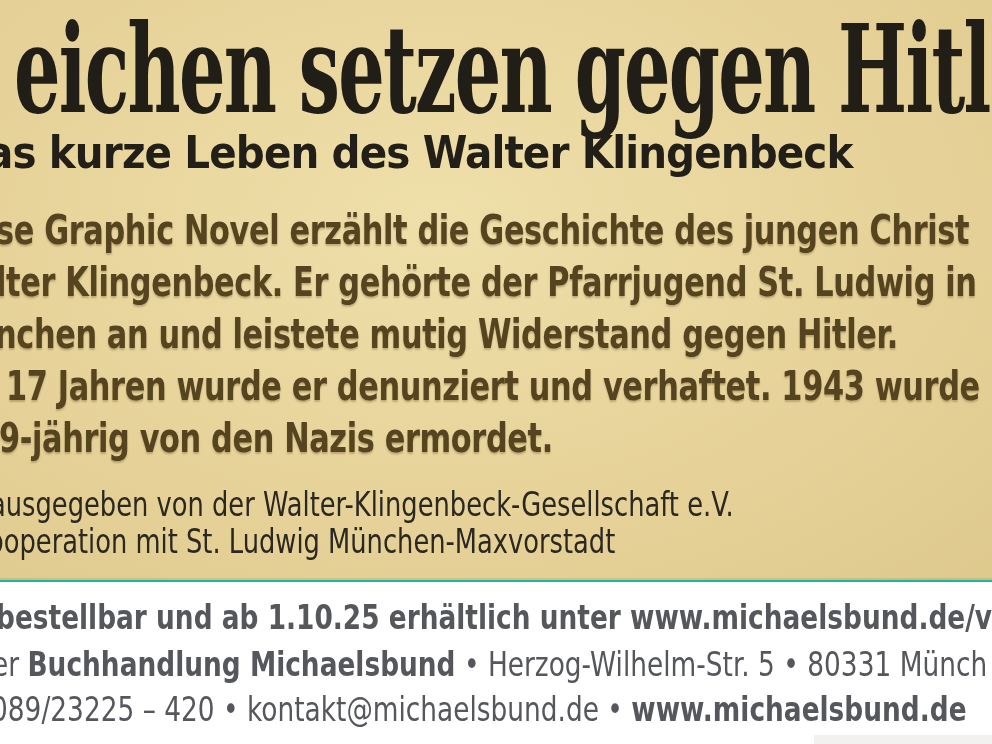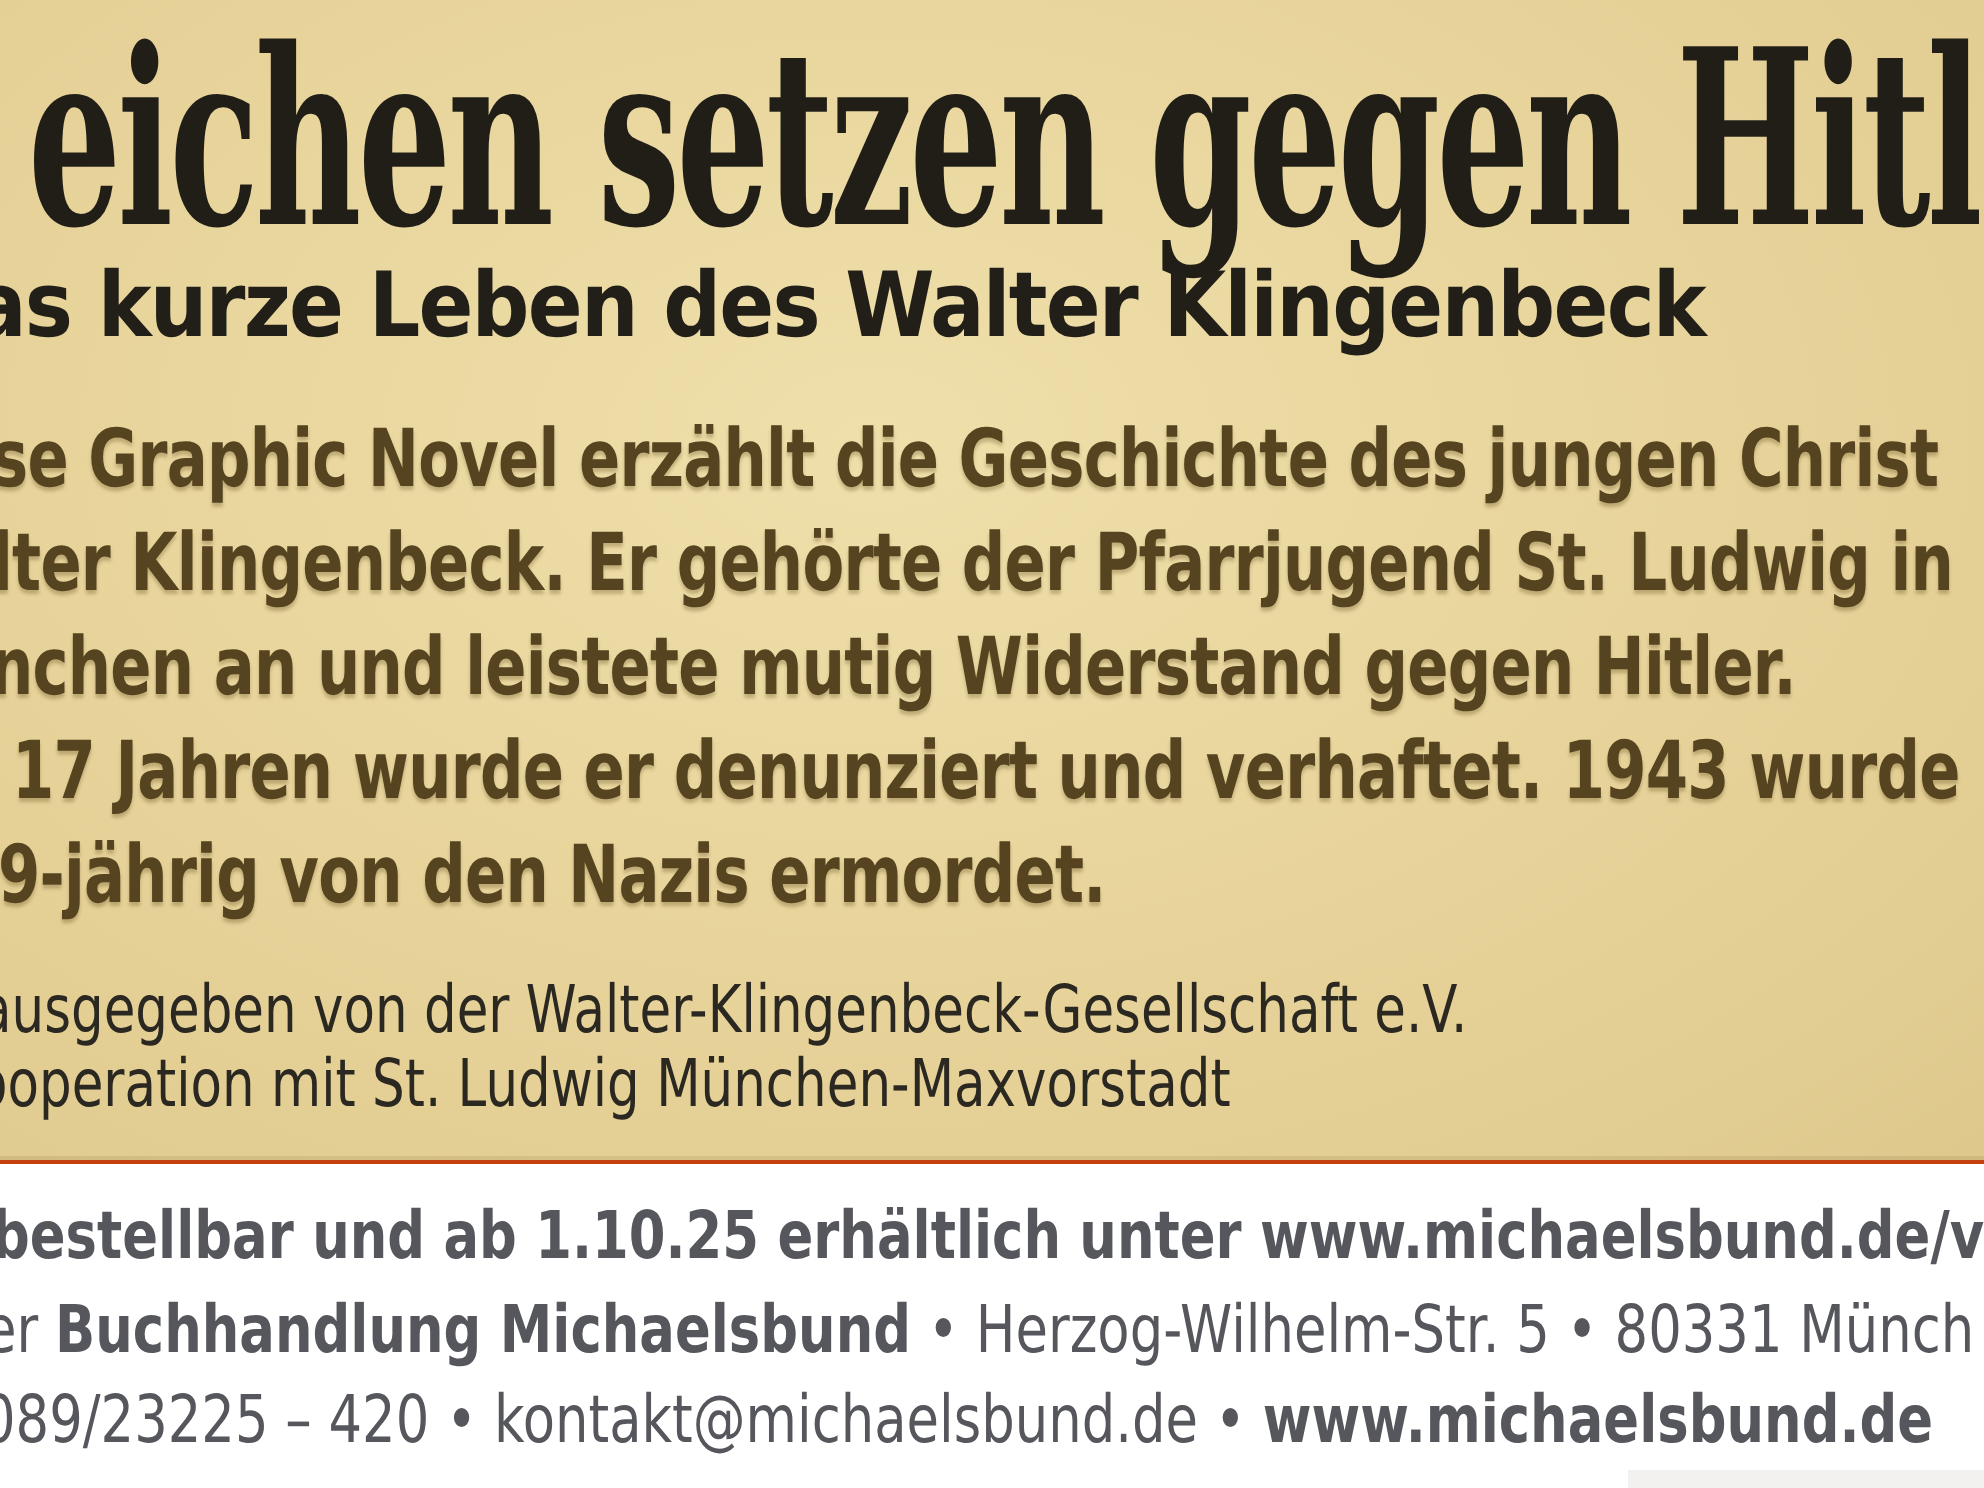--- a/index.html
+++ b/index.html
@@ -2,21 +2,21 @@
 <html><head>
 <meta charset="utf-8">
 <style>
   * { margin: 0; padding: 0; box-sizing: border-box; }
   html, body { width: 992px; height: 744px; overflow: hidden; }
   body { font-family: "DejaVu Sans", sans-serif; background: #ffffff; }
 
   .canvas {
     position: relative;
     width: 992px; height: 744px;
-    background: #c2410c;
+    background: #14b8a6;
     overflow: hidden;
   }
 
   
   .tan-section {
     position: absolute;
     left: 0; top: 0; width: 992px; height: 580px;
     background: radial-gradient(130% 140% at 44% 38%,
       #efdfaa 0%, #e6d298 38%, #dcc68a 68%, #d3b97a 92%, #cfb473 100%);
     border-bottom: 2px solid rgba(120,95,40,0.18);

